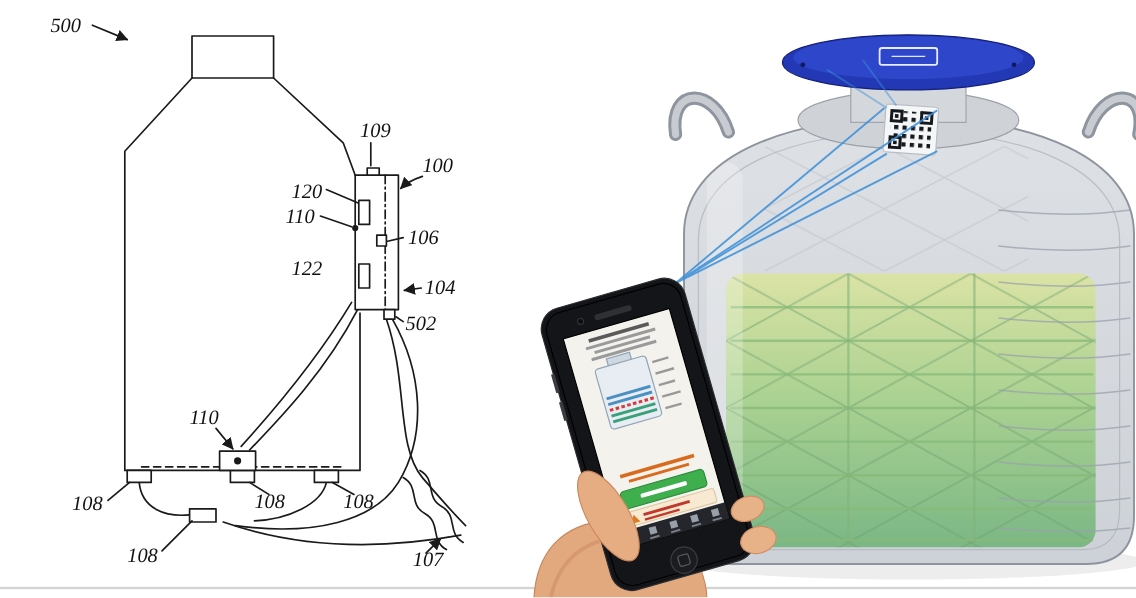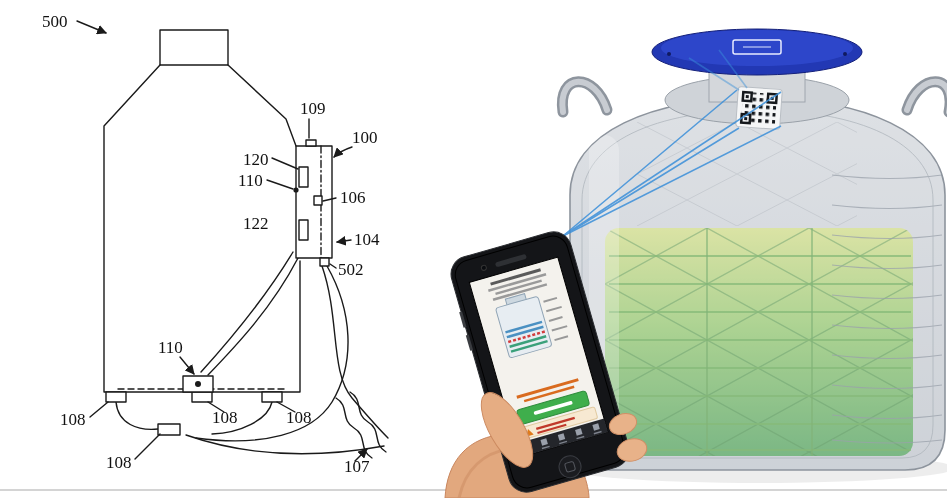--- a/index.html
+++ b/index.html
@@ -1,17 +1,17 @@
 <!DOCTYPE html>
 <html><head>
 <meta charset="utf-8">
 <style>
   html,body{margin:0;padding:0;background:#ffffff;}
   .canvas{position:relative;width:947px;height:498px;background:#ffffff;overflow:hidden;
-          font-family:"Liberation Sans",sans-serif;}
+          font-family:"Liberation Sans",sans-serif;font-style:italic;}
   .panel{position:absolute;top:0;}
   #left-svg{left:0;}
   #right-svg{left:437px;}
   .divider{position:absolute;left:0;top:489px;width:947px;height:2px;background:#d4d4d4;z-index:1;}
   svg{z-index:2;}
   .ref-label{font-family:"Liberation Serif",serif;font-size:17px;fill:#111;}
   .lineart{stroke:#1a1a1a;stroke-width:1.4;fill:none;stroke-linecap:round;stroke-linejoin:round;}
   .whitefill{fill:#ffffff;}
 </style>
 </head>

